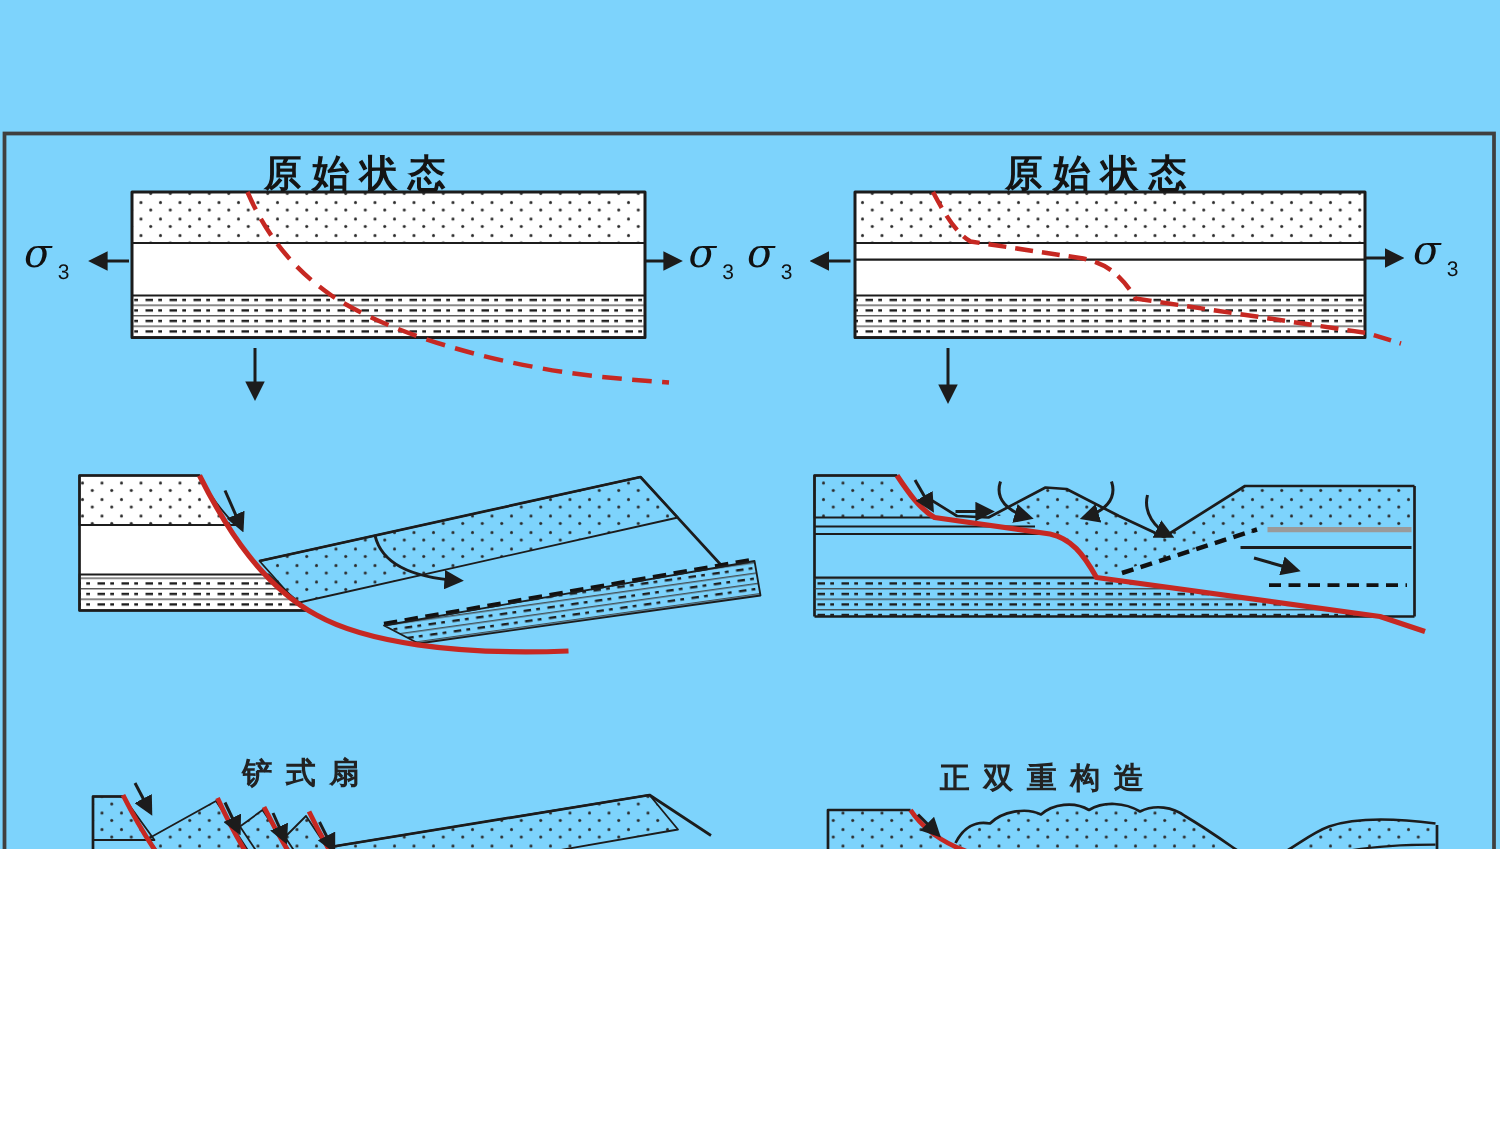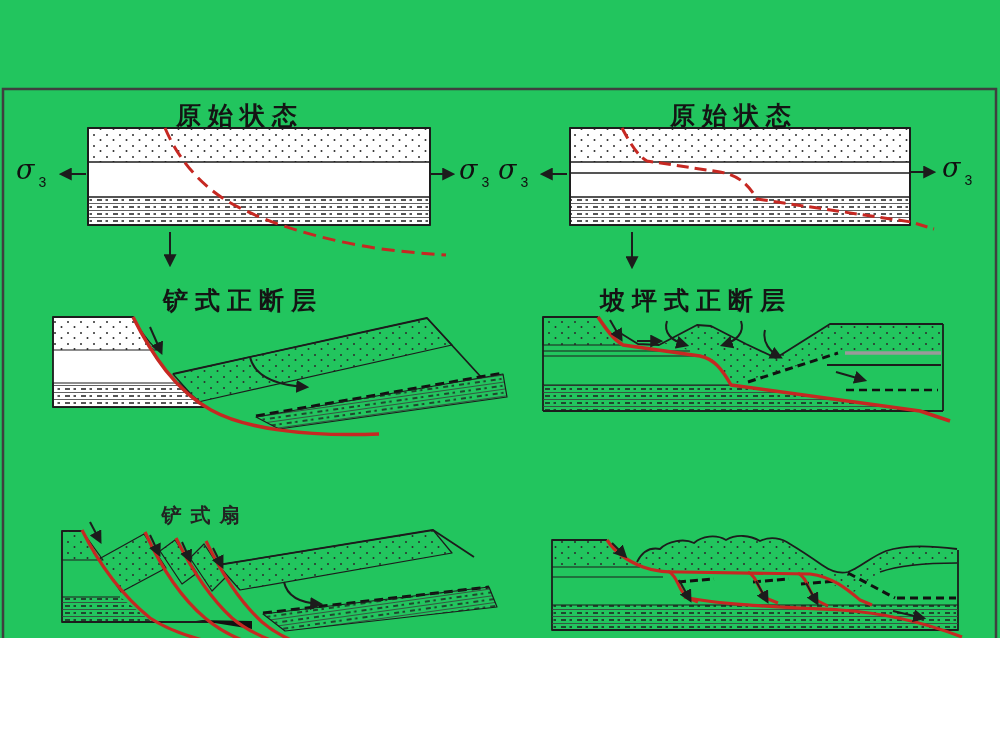--- a/index.html
+++ b/index.html
@@ -1,16 +1,16 @@
 <!DOCTYPE html>
 <html><head>
 <meta charset="utf-8">
 <style>
   html,body{margin:0;padding:0;background:#fff;}
-  .stage{position:relative;width:1000px;height:638px;background:#22c55e;overflow:hidden;
+  .stage{position:relative;width:1000px;height:566px;background:#7dd3fc;overflow:hidden;
          font-family:"Liberation Sans",sans-serif;}
   svg.draw{position:absolute;left:0;top:0;}
   .t-big{position:absolute;transform:translateX(-50%);white-space:nowrap;
          font-weight:700;color:#141414;font-size:25px;letter-spacing:7px;}
   .t-small{position:absolute;transform:translateX(-50%);white-space:nowrap;
          font-weight:700;color:#222;font-size:20px;letter-spacing:9px;
          font-family:"Liberation Serif",serif;}
   .sigma{position:absolute;color:#111;font-family:"DejaVu Serif",serif;
          font-style:italic;line-height:1;white-space:nowrap;}
   .sigma .sym{font-size:27px;}
@@ -154,23 +154,22 @@
       <path d="M612,543L625,556" stroke="#1c1c1c" stroke-width="2" marker-end="url(#mA)"></path>
       <path d="M679,580L690,600" stroke="#1c1c1c" stroke-width="2" marker-end="url(#mA)"></path>
       <path d="M756,581L767,601" stroke="#1c1c1c" stroke-width="2" marker-end="url(#mA)"></path>
       <path d="M806,583L817,603" stroke="#1c1c1c" stroke-width="2" marker-end="url(#mA)"></path>
       <path d="M893,611L923,618" stroke="#1c1c1c" stroke-width="2" marker-end="url(#mA)"></path>
     </g>
   </svg>
 
   <div class="t-big" style="left:240px;top:99px;">原始状态</div>
   <div class="t-big" style="left:734px;top:99px;">原始状态</div>
-  <div class="t-big" style="left:243px;top:284px;">铲式正断层</div>
-  <div class="t-big" style="left:696px;top:284px;">坡坪式正断层</div>
   <div class="t-small" style="left:205px;top:502px;">铲式扇</div>
+  <div class="t-small" style="left:699px;top:505px;">正双重构造</div>
 
   <div class="sigma" style="left:16px;top:156px;">
     <span class="sym">σ</span><span class="sub">3</span>
   </div>
   <div class="sigma" style="left:459px;top:156px;">
     <span class="sym">σ</span><span class="sub">3</span>
   </div>
   <div class="sigma" style="left:498px;top:156px;">
     <span class="sym">σ</span><span class="sub">3</span>
   </div>

